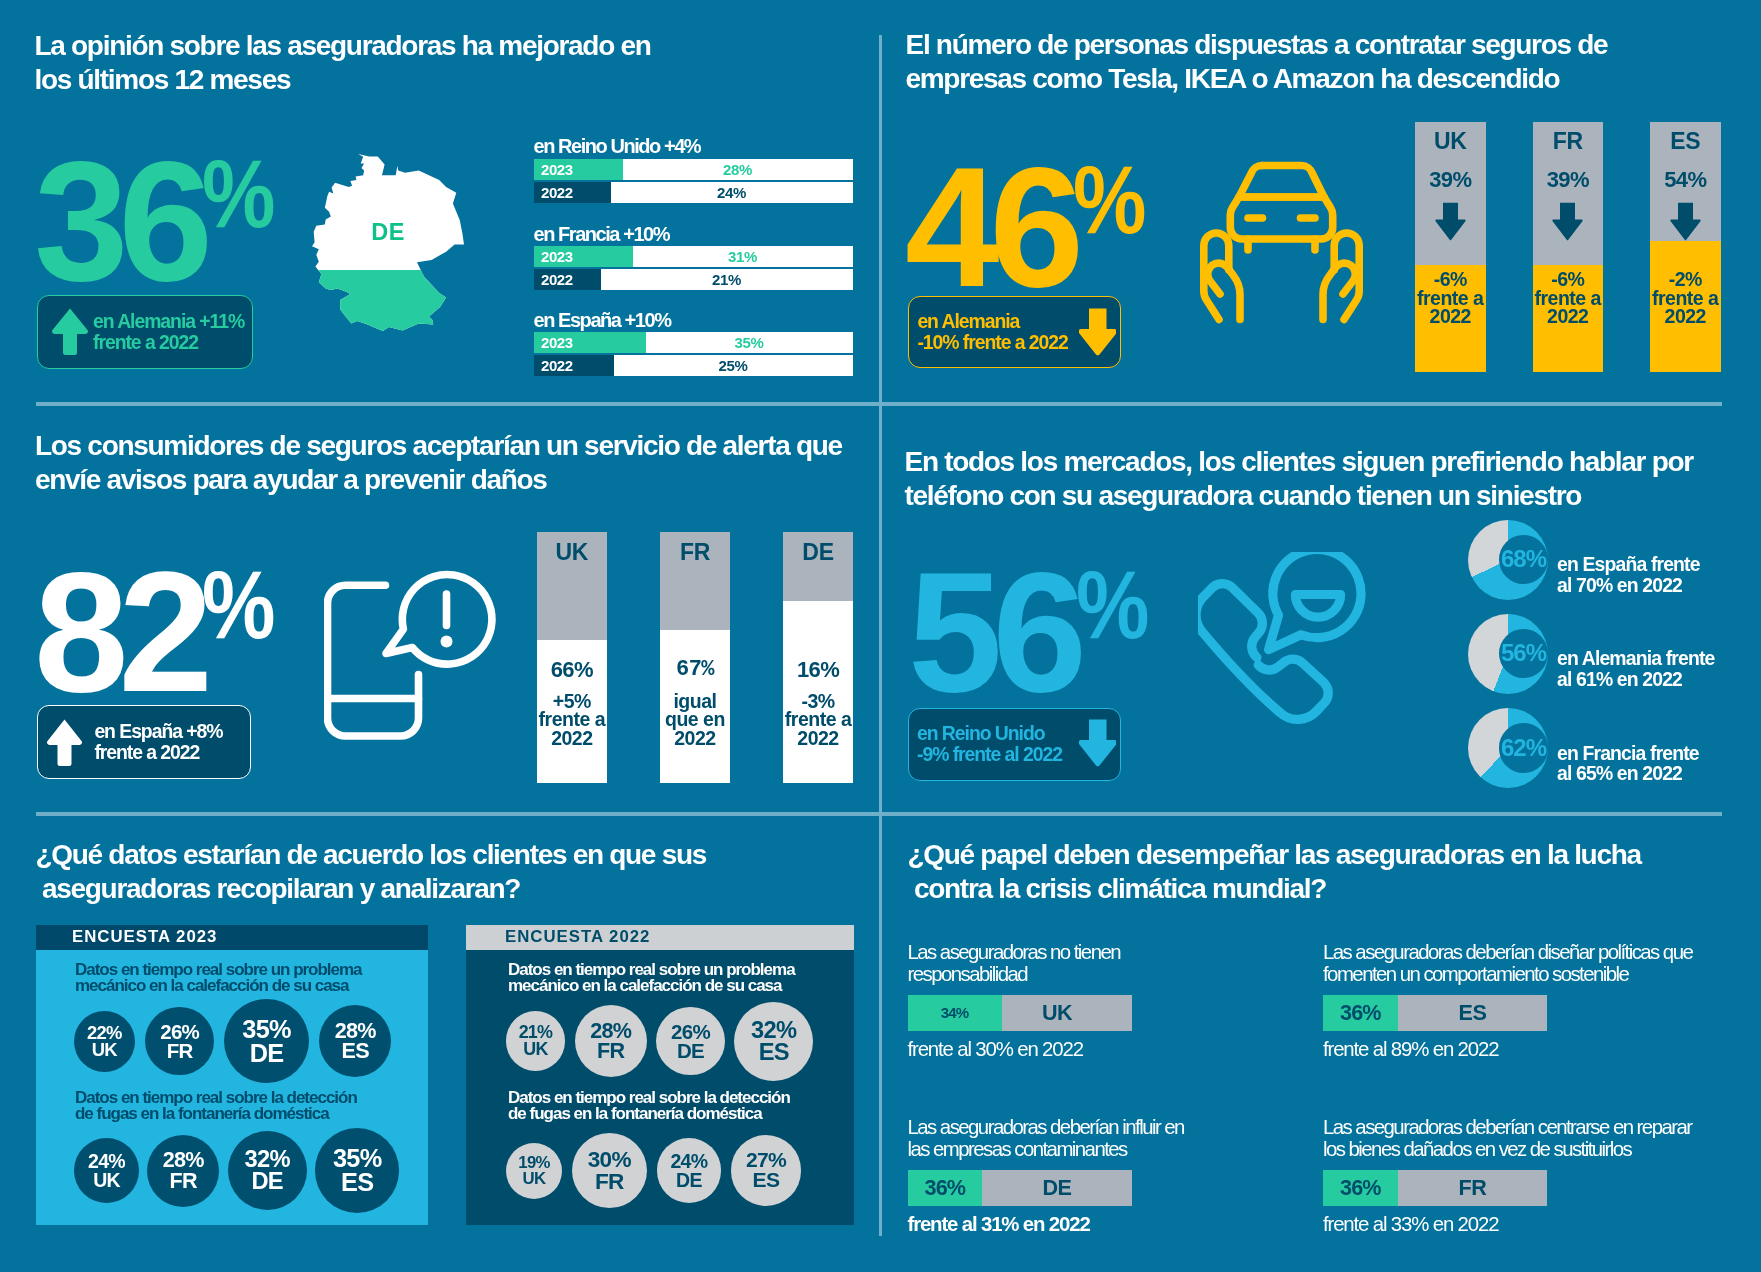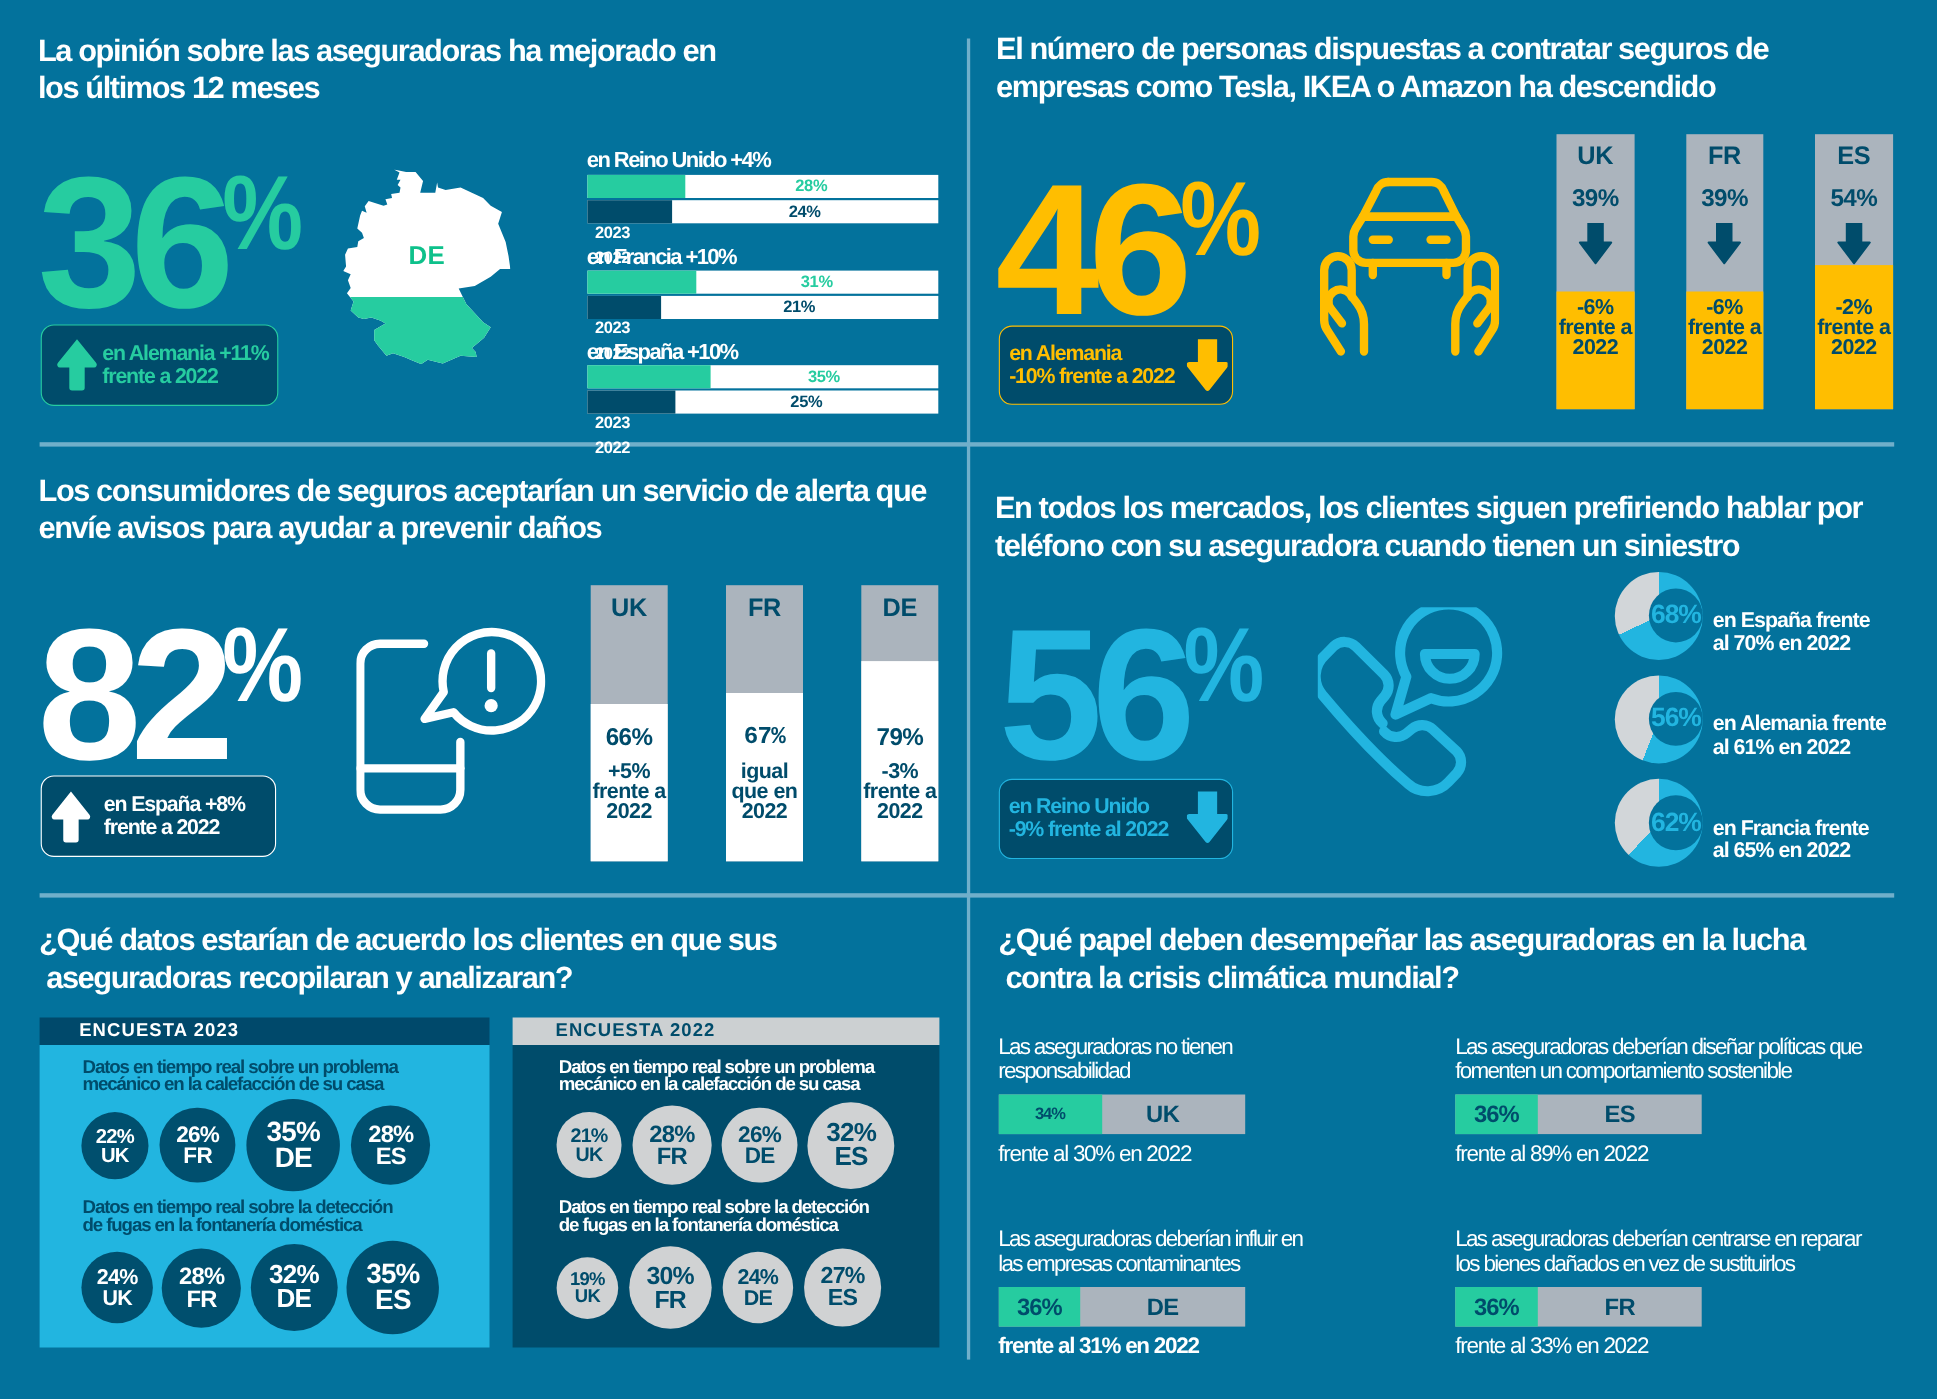--- a/index.html
+++ b/index.html
@@ -17,21 +17,21 @@
 
   
   .big{position:absolute;font-family:"Liberation Sans",sans-serif;font-weight:bold;white-space:nowrap;}
   .big .d{font-size:170px;line-height:121px;letter-spacing:-10px;display:inline-block;vertical-align:top;}
   .big .pc{font-size:96px;line-height:121px;display:inline-block;vertical-align:top;position:relative;top:-28px;left:-1px;transform:scaleX(0.86);transform-origin:left top;}
 
   
   .grp-label{position:absolute;color:#fff;font-size:20px;font-weight:bold;letter-spacing:-1.45px;white-space:nowrap;font-family:"Liberation Sans",sans-serif;}
   .bar{position:absolute;background:#fff;height:21px;}
   .bar .fill{position:absolute;left:0;top:0;bottom:0;}
-  .bar .yr{position:absolute;left:7.5px;top:0;height:21px;line-height:21px;color:#fff;font-size:15px;font-weight:bold;letter-spacing:-0.45px;margin-top:42px;}
+  .bar .yr{position:absolute;left:7.5px;top:0;height:21px;line-height:21px;color:#fff;font-size:15px;font-weight:bold;letter-spacing:-0.45px;}
   .bar .val{position:absolute;top:0;height:21px;line-height:21px;font-size:15px;font-weight:bold;letter-spacing:-0.35px;}
 
   
   .col{position:absolute;}
   .col .colfill{position:absolute;left:0;right:0;bottom:0;}
   .col .cc{position:absolute;left:0;right:0;text-align:center;color:#004c6b;font-weight:bold;}
 
   
   .donut{position:absolute;border-radius:50%;}
   .donut .hole{position:absolute;border-radius:50%;background:#03729c;display:flex;align-items:center;justify-content:center;color:#22b5e0;font-weight:bold;font-size:24px;margin-left:16px;}
@@ -222,21 +222,21 @@
         <div class="colfill" style="height:153px;background:#ffffff;"></div>
         <div class="cc" style="top:7px;font-size:23px;letter-spacing:-0.3px;">FR</div>
         <div class="cc" style="top:125px;font-size:22px;letter-spacing:-0.6px;font-family:Liberation Mono, monospace;">67%</div>
         <div class="cc" style="top:160px;font-size:19.5px;line-height:18.7px;letter-spacing:-0.5px;white-space:pre;">igual
 que en
 2022</div>
       </div>
       <div class="col" style="left:782.7px;top:531.5px;width:70.7px;height:251.5px;background:#abb4bd;">
         <div class="colfill" style="height:182px;background:#ffffff;"></div>
         <div class="cc" style="top:7px;font-size:23px;letter-spacing:-0.3px;">DE</div>
-        <div class="cc" style="top:125px;font-size:22px;letter-spacing:-0.6px;">79%</div>
+        <div class="cc" style="top:125px;font-size:22px;letter-spacing:-0.6px;">16%</div>
         <div class="cc" style="top:160px;font-size:19.5px;line-height:18.7px;letter-spacing:-0.5px;white-space:pre;">-3%
 frente a
 2022</div>
       </div>
     </div>
 
   <div class="ptitle" style="left:904.5px;top:429px;width:840px;margin-top:16px;">En todos los mercados, los clientes siguen prefiriendo hablar por
 teléfono con su aseguradora cuando tienen un siniestro</div>
   <div class="big" style="left:908px;top:572px;color:#22b5e0;"><span class="d">56</span><span class="pc">%</span></div>
 
@@ -272,21 +272,21 @@
       <div class="donut" style="left:1467.5px;top:708px;width:80px;height:80px;background:conic-gradient(#22b5e0 0deg 223.2deg, #d2d6d9 223.2deg 360deg);">
         <div class="hole" style="left:15.2px;top:15.2px;width:49.6px;height:49.6px;font-size:24px;letter-spacing:-1px;">62%</div>
       </div>
       <div style="position:absolute;left:1557px;top:742.5px;color:#fff;font-size:19.4px;font-weight:bold;letter-spacing:-0.85px;line-height:20.5px;white-space:pre;">en Francia frente
 al 65% en 2022</div>
     </div>
 
   <div class="ptitle" style="left:35.5px;top:838px;width:840px;">¿Qué datos estarían de acuerdo los clientes en que sus
  aseguradoras recopilaran y analizaran?</div>
   <div id="p5boxes">
-      <div class="sbox" style="left:35.8px;top:925px;width:392.3px;height:299.5px;padding-left:17px;">
+      <div class="sbox" style="left:35.8px;top:925px;width:392.3px;height:299.5px;">
         <div class="shdr" style="height:24.5px;background:#00496b;color:#ffffff;padding-left:36.2px;">ENCUESTA 2023</div>
         <div class="sbody" style="top:24.5px;height:275px;background:#22b5e0;"></div>
         <div class="stext" style="left:39.2px;top:36.7px;color:#004c6b;font-size:17px;line-height:15.9px;letter-spacing:-1.01px;">Datos en tiempo real sobre un problema
 mecánico en la calefacción de su casa</div>
         <div class="bub" style="left:37.9px;top:85.6px;width:61.3px;height:61.3px;background:#004f6e;color:#ffffff;font-size:18.4px;line-height:17.5px;letter-spacing:-0.7px;">
           <div>22%</div>
           <div>UK</div>
         </div>
         <div class="bub" style="left:109.7px;top:82.0px;width:68.4px;height:68.4px;background:#004f6e;color:#ffffff;font-size:20.5px;line-height:19.5px;letter-spacing:-0.7px;">
           <div>26%</div>

